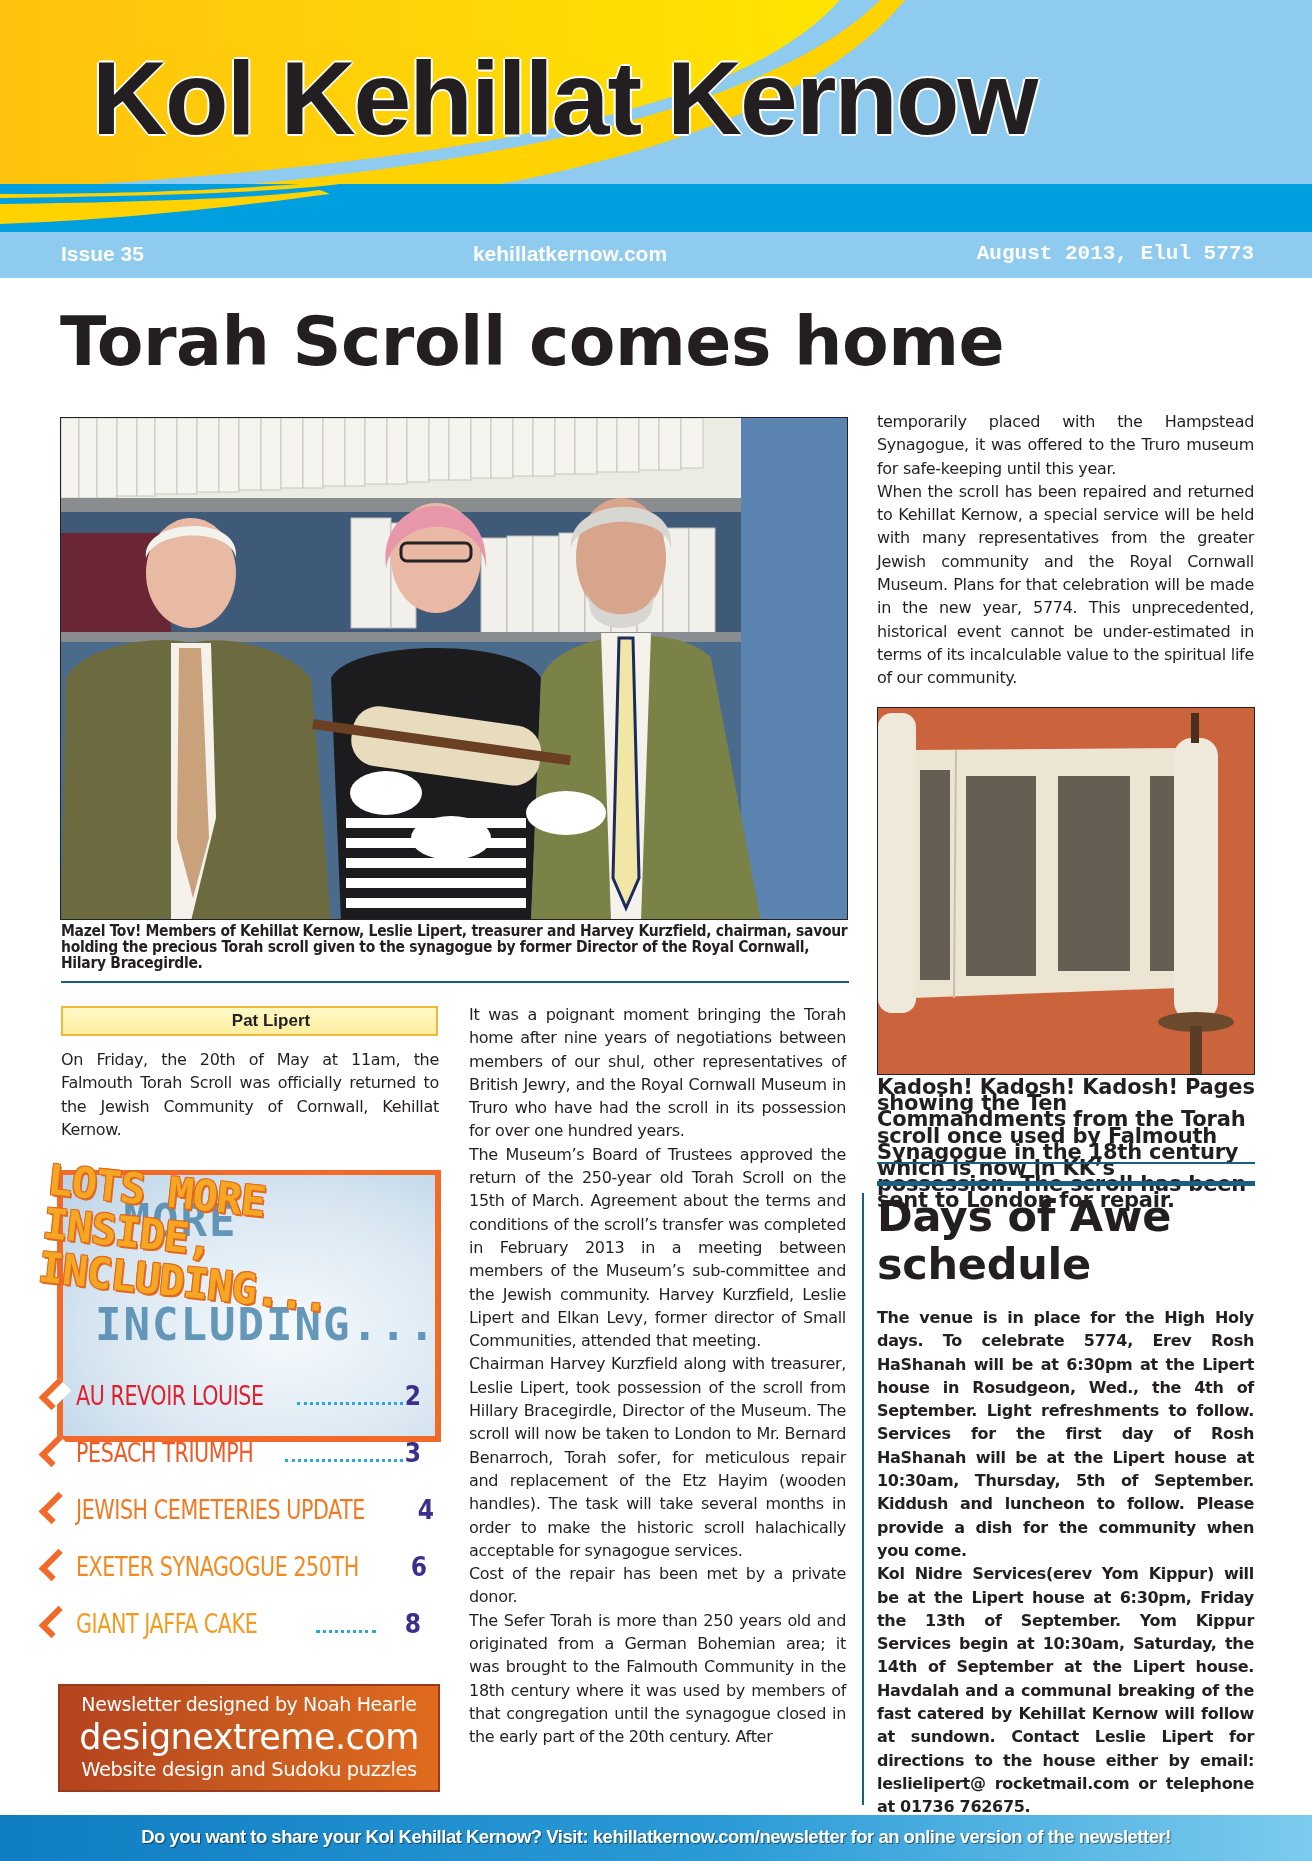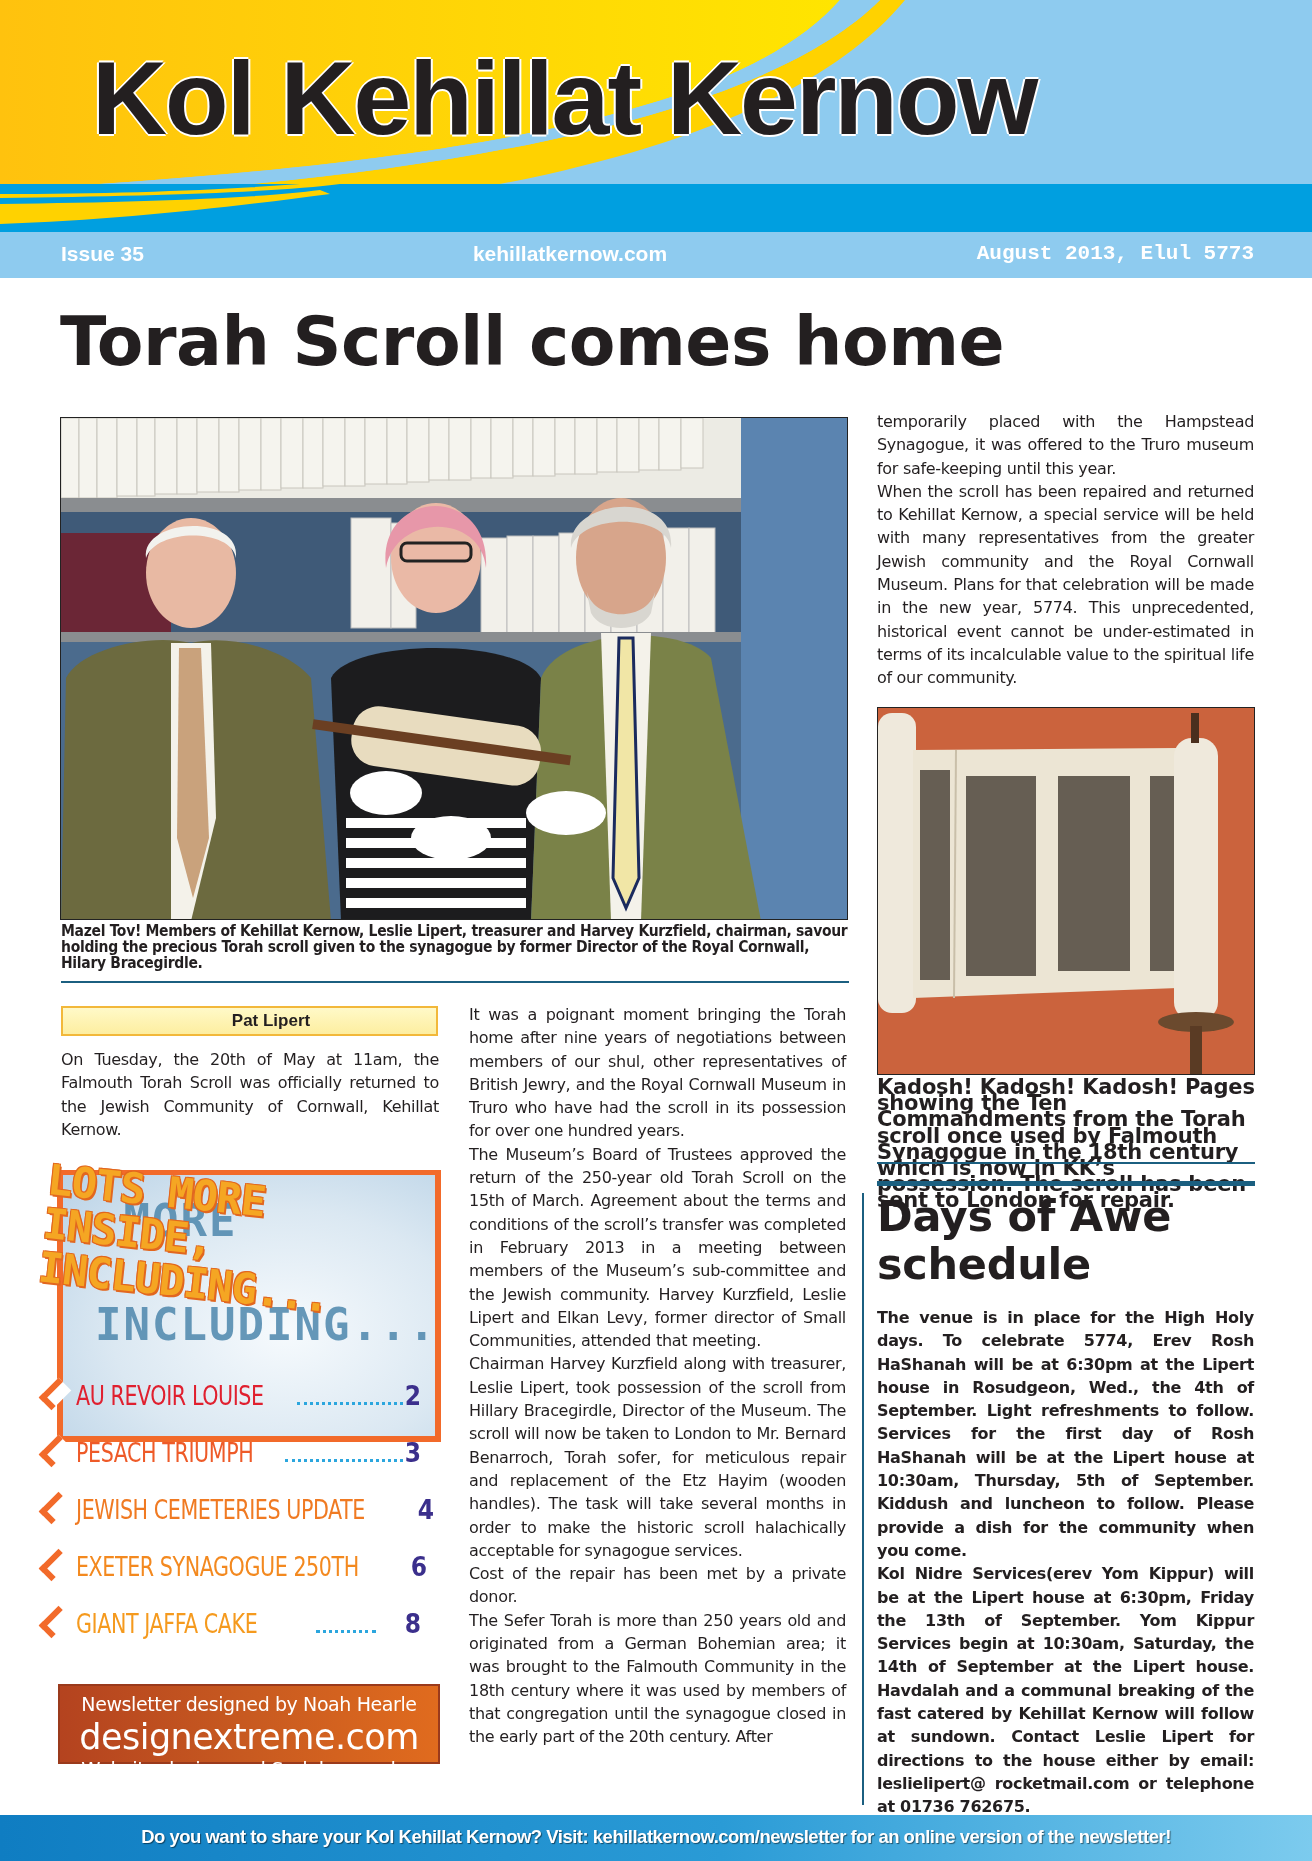--- a/index.html
+++ b/index.html
@@ -95,21 +95,21 @@
   .toc-dots { flex: 1; border-bottom: 3px dotted #2ba6de; margin: 0 2px 8px 0; height: 1px; }
   .toc-page { color: #3b2f8c; font-weight: bold; font-size: 26px; }
   .toc-notch {
     position: absolute; left: 46px; width: 18px; height: 28px;
     border-left: 6px solid #f26a2a; border-bottom: 6px solid #f26a2a;
     transform: rotate(45deg); background: #ffffff;
   }
 
   
   .credit {
-    position: absolute; left: 58px; top: 1684px; width: 382px; height: 80px;
+    position: absolute; left: 58px; top: 1684px; width: 382px; height: 108px;
     background: linear-gradient(90deg, #b4431f 0%, #c85a20 50%, #e06b1e 100%);
     border: 2px solid #9a3a1c; text-align: center; color: #ffffff;
     font-family: "DejaVu Sans", sans-serif;
   }
   .credit-line1 { font-size: 19px; line-height: 26px; margin-top: 5px; letter-spacing: -0.4px; }
   .credit-line2 { font-size: 35px; line-height: 40px; letter-spacing: -0.5px; }
   .credit-line3 { font-size: 19.5px; line-height: 26px; letter-spacing: -0.4px; }
 
   
   .photo-scroll {
@@ -262,21 +262,21 @@
     <ellipse cx="325" cy="375" rx="36" ry="22" fill="#ffffff"></ellipse>
     <ellipse cx="390" cy="420" rx="40" ry="22" fill="#ffffff"></ellipse>
     <ellipse cx="505" cy="395" rx="40" ry="22" fill="#ffffff"></ellipse>
   </svg>
 </div>
 <p class="caption-main">Mazel Tov!  Members of Kehillat Kernow, Leslie Lipert, treasurer and Harvey Kurzfield, chairman, savour holding the precious Torah scroll given to the synagogue by former Director of the Royal Cornwall, Hilary Bracegirdle.</p>
 <div class="rule-teal" style="left:61px;top:981px;width:788px;"></div>
 
 <div class="byline">Pat Lipert</div>
 <div class="body-text" style="left:61px;top:1048px;width:378px;">
-  <p>On Tuesday, the 20th of May at 11am, the Falmouth Torah Scroll was officially returned to the Jewish Community of Cornwall, Kehillat Kernow.</p>
+  <p>On Friday, the 20th of May at 11am, the Falmouth Torah Scroll was officially returned to the Jewish Community of Cornwall, Kehillat Kernow.</p>
 </div>
 
 <div class="promo"></div>
 <div class="promo-shadow-text"> MORE
 
 INCLUDING...</div>
 <div class="promo-title">LOTS MORE
 INSIDE,
 INCLUDING...</div>
 

